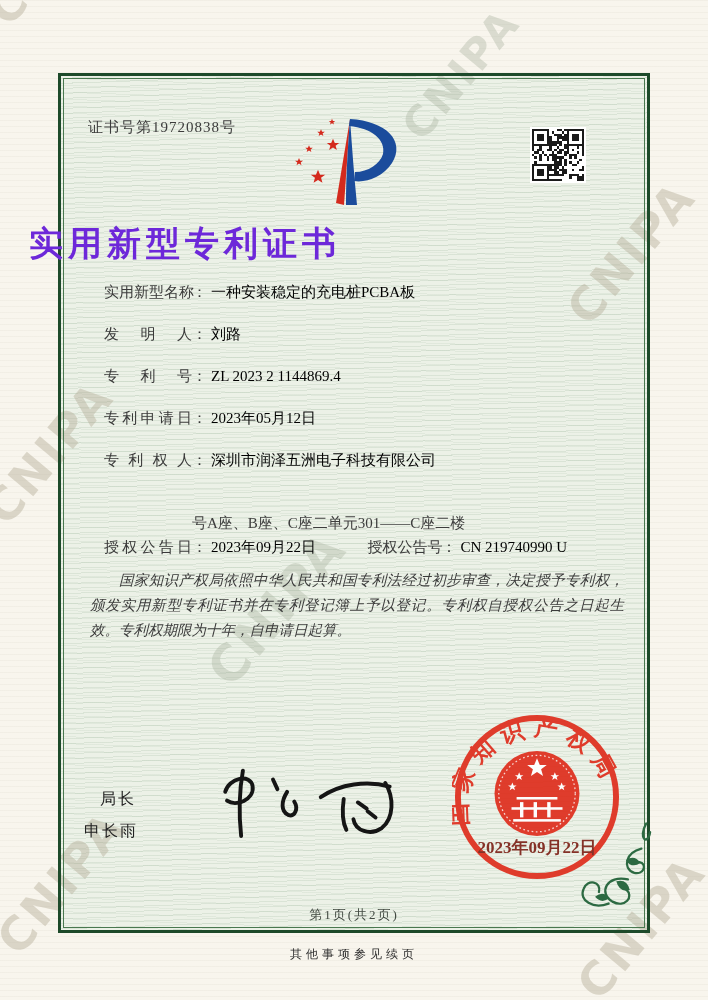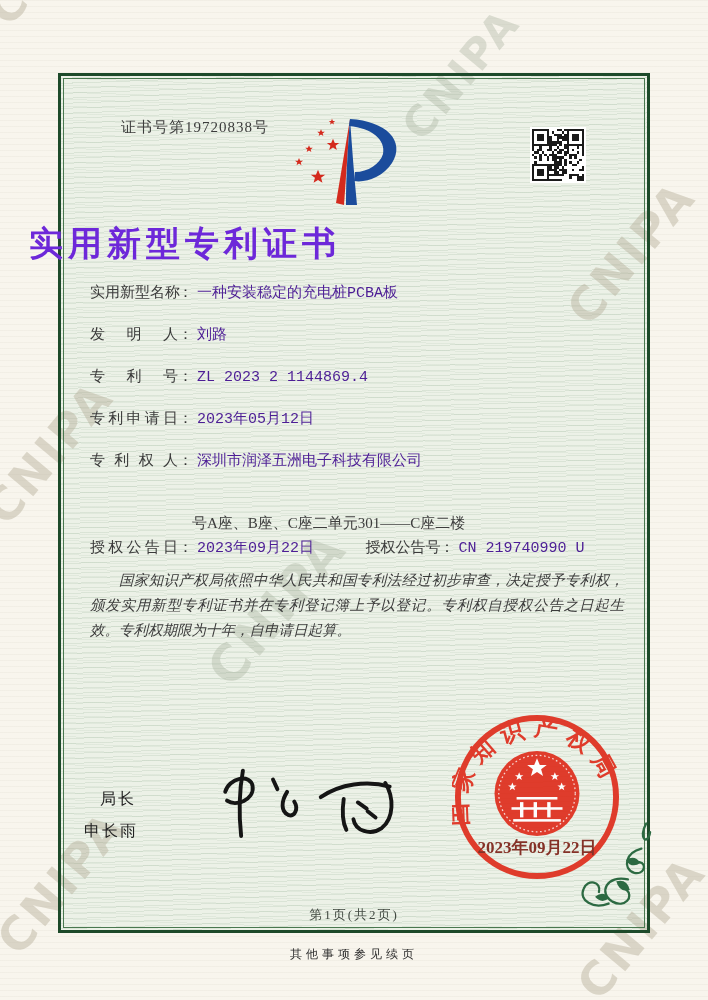--- a/index.html
+++ b/index.html
@@ -32,35 +32,35 @@
     position:absolute;left:58px;top:73px;width:592px;height:860px;z-index:3;
     border:3px solid #1d4a2a;box-sizing:border-box;pointer-events:none;
   }
   .frame-border::after{
     content:"";position:absolute;left:2px;top:2px;right:2px;bottom:2px;
     border:1px solid #49784f;
   }
   .content{position:absolute;left:0;top:0;width:708px;height:1000px;z-index:4;}
 
   
-  .cert-no{position:absolute;left:88px;top:118px;font-size:15px;color:#3c3c3c;letter-spacing:1px;margin-left:33px;}
+  .cert-no{position:absolute;left:88px;top:118px;font-size:15px;color:#3c3c3c;letter-spacing:1px;}
   .logo{position:absolute;left:282px;top:113px;width:126px;height:102px;}
   .qr{position:absolute;left:530px;top:127px;width:56px;height:56px;background:#fff;padding:2px;box-sizing:border-box;}
   .qr svg{width:100%;height:100%;display:block;}
   .title{
     position:absolute;left:0;top:221px;width:708px;
     font-size:34px;font-weight:bold;color:#6d28d9;letter-spacing:5px;padding-left:29px;
   }
 
   
   .frow{position:absolute;left:90px;font-size:15px;color:#353535;white-space:nowrap;}
-  .flabel{display:inline-block;width:88px;text-align:justify;text-align-last:justify;color:#3a3a3a;}
+  .flabel{display:inline-block;width:88px;text-align:justify;text-align-last:justify;color:#3a3a3a;margin-left:14px;}
   .flabel2{display:inline-block;width:74px;text-align:justify;text-align-last:justify;color:#3a3a3a;}
   .fcolon{display:inline-block;margin-right:4px;}
-  .fval{color:#4c1d95;font-family:Liberation Mono, monospace;}
+  .fval{color:#000000;}
   .addr2{position:absolute;left:192px;top:514px;font-size:15px;color:#3d3d3d;white-space:nowrap;}
 
   
   .para{
     position:absolute;left:90px;width:534px;font-size:14.5px;line-height:25px;
     color:#3b3b3b;text-indent:2em;text-align:justify;font-style:italic;
   }
 
   
   .sig-role{position:absolute;left:100px;top:789px;font-size:16px;color:#222;letter-spacing:2px;}

